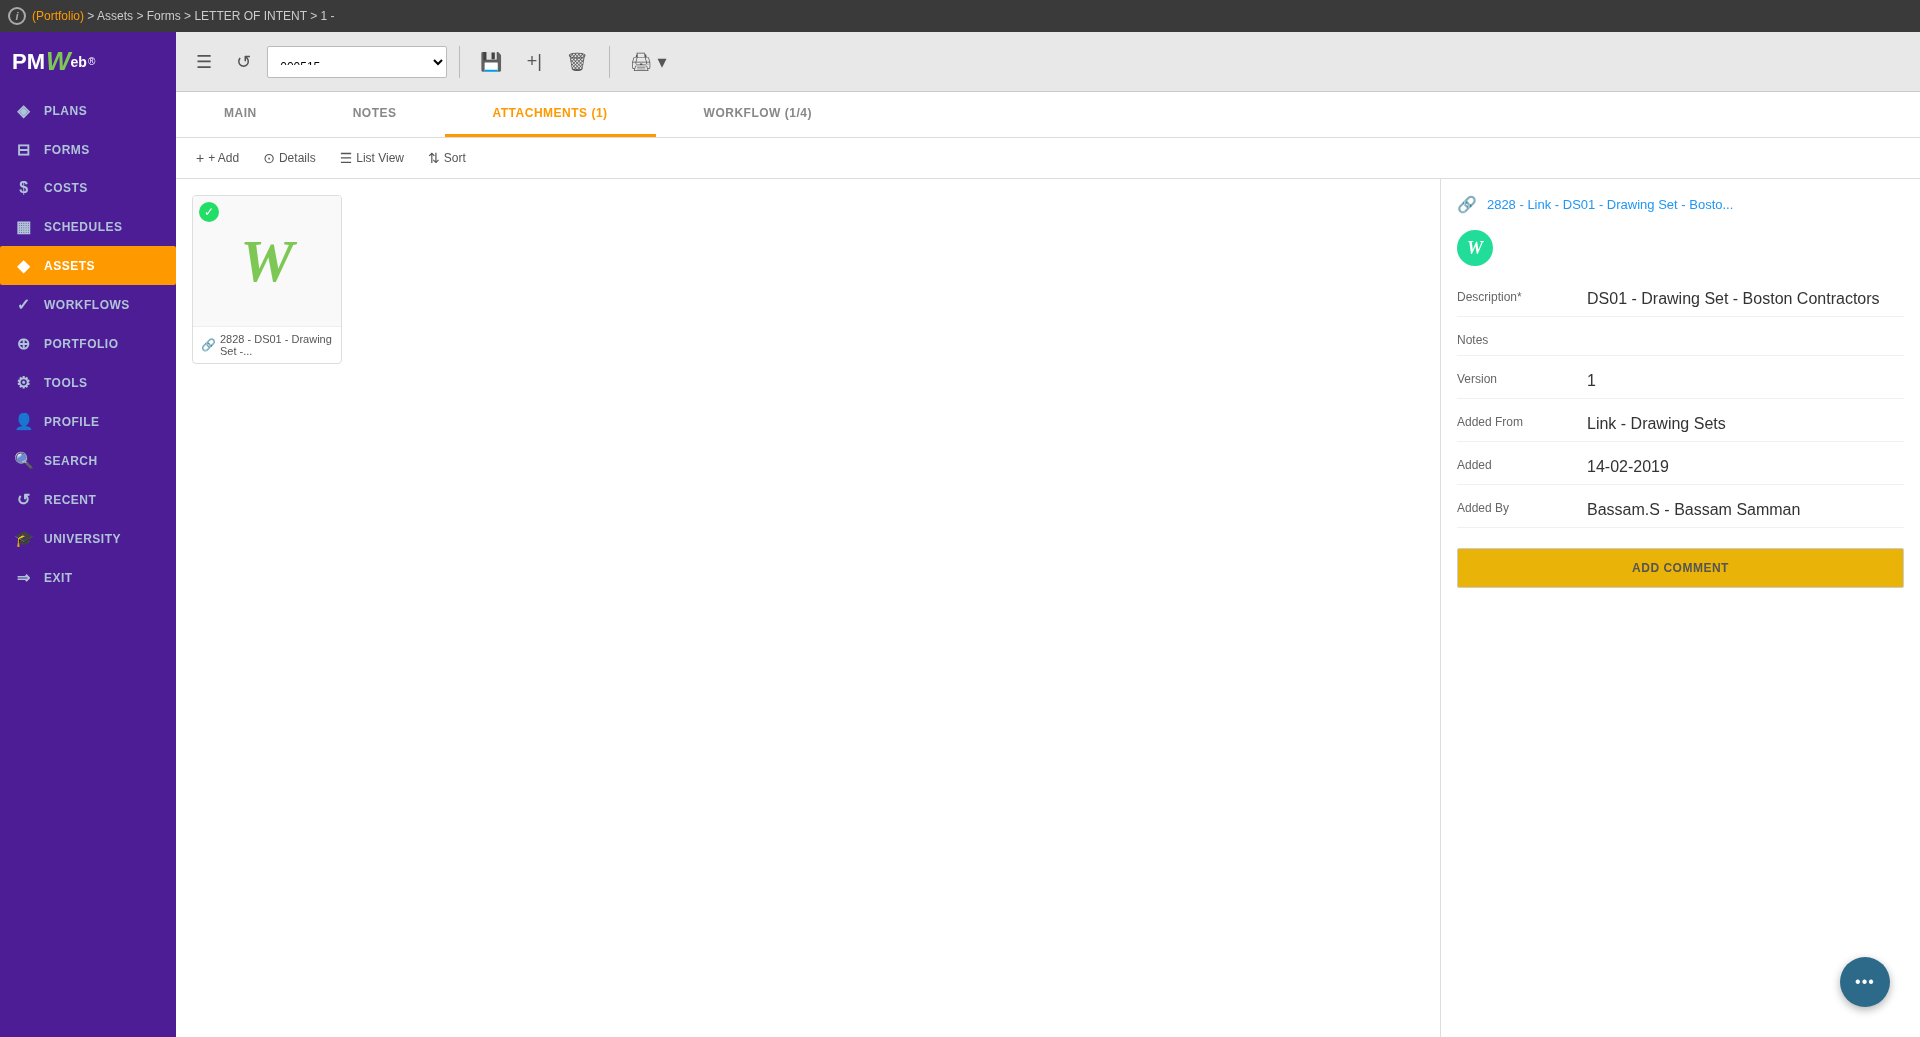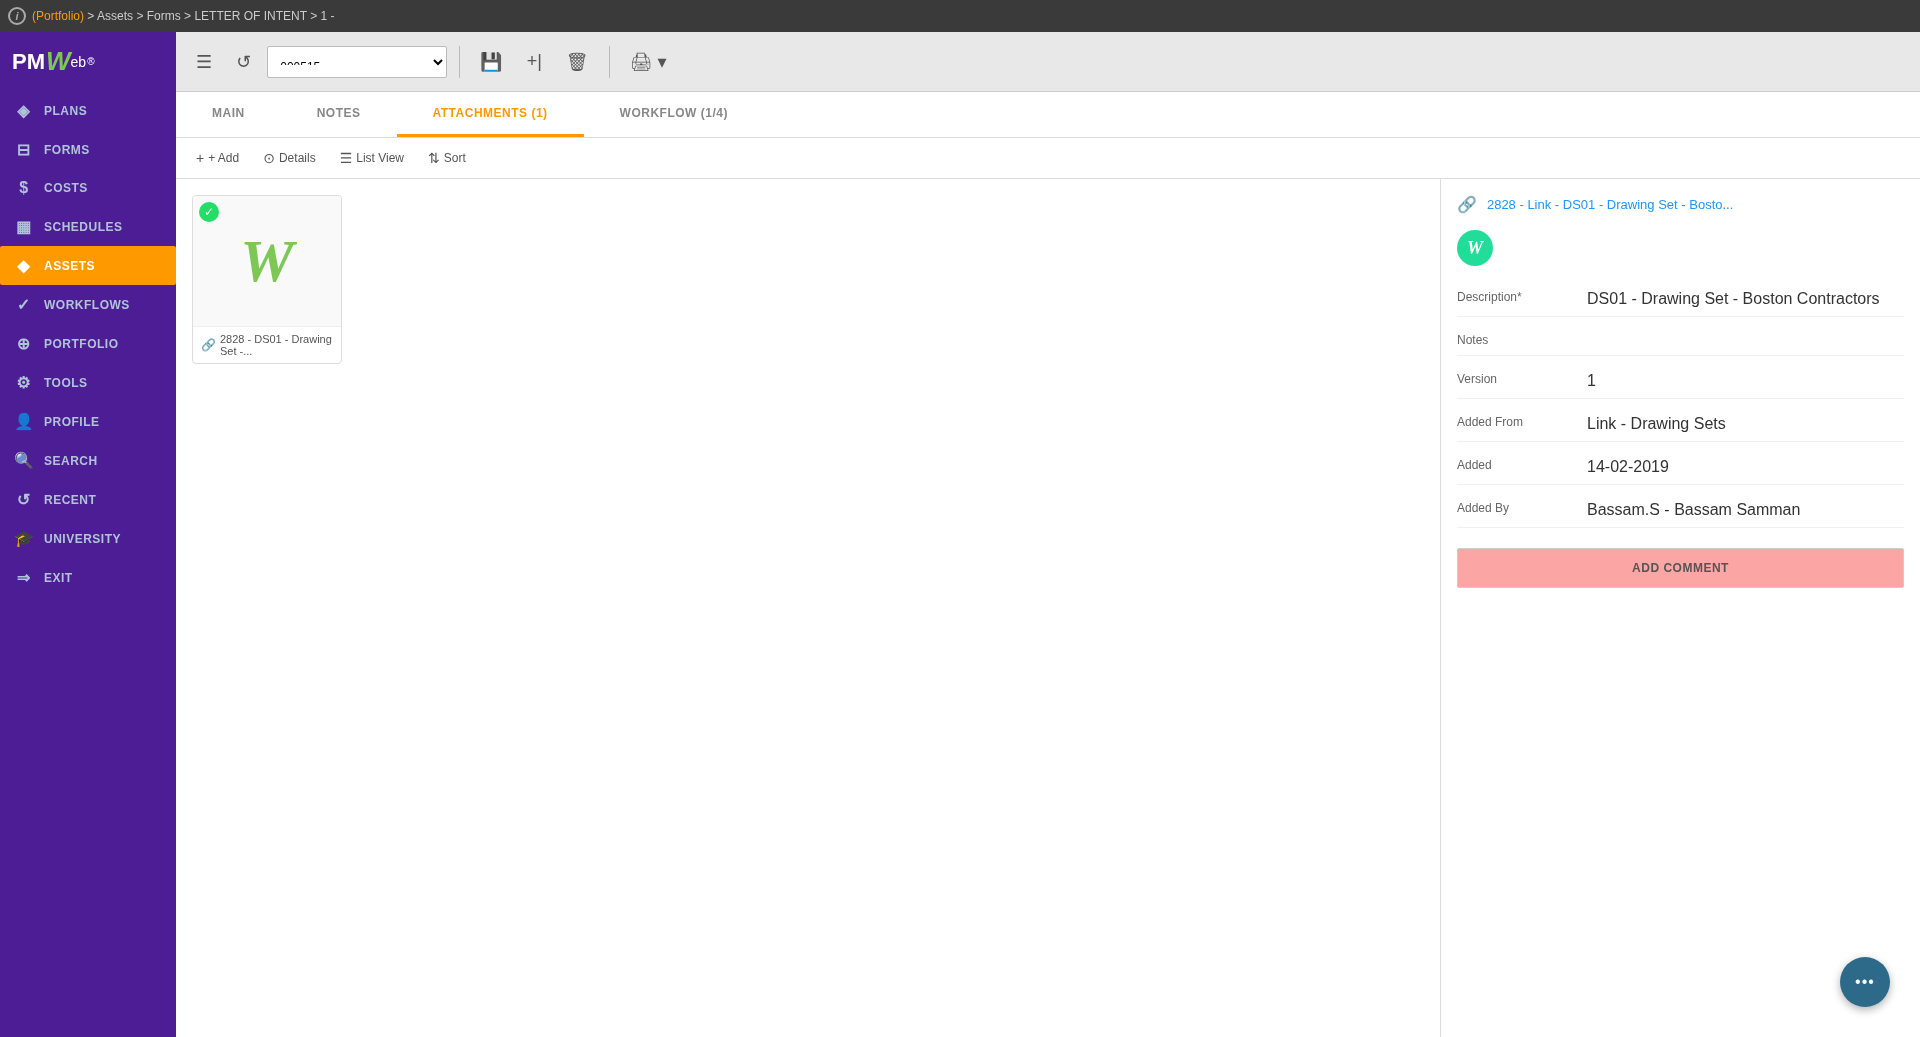--- a/index.html
+++ b/index.html
@@ -105,21 +105,21 @@
     }
 
     
     .tabs {
       background: white;
       border-bottom: 1px solid #ddd;
       display: flex;
       flex-shrink: 0;
     }
     .tab {
-      padding: 14px 36px;
+      padding: 14px 48px;
       font-size: 12px;
       color: #888;
       cursor: pointer;
       border-bottom: 3px solid transparent;
       font-weight: 600;
       letter-spacing: 0.5px;
       text-transform: uppercase;
     }
     .tab.active { color: #f90; border-bottom: 3px solid #f90; }
 
@@ -234,21 +234,21 @@
     }
     .detail-value {
       flex: 1;
       color: #333;
       font-size: 16px;
     }
     .add-comment-btn {
       margin-top: 20px;
       width: 100%;
       padding: 12px;
-      background: #fca5a5;
+      background: #eab308;
       border: 1px solid #ccc;
       cursor: pointer;
       font-size: 12px;
       color: #555;
       font-weight: 600;
       letter-spacing: 0.5px;
       text-transform: uppercase;
       border-radius: 2px;
     }
 
@@ -277,21 +277,21 @@
   </span>
 </div>
 
 <div class="app-body">
 
   <div class="sidebar">
     <div class="sidebar-logo">
       <div class="logo-text">
         <span class="pm">PM</span>
         <span class="web-w">W</span>
-        <span style="color:white;font-size:14px;font-weight:normal;">eb</span>
+        <span style="color:white;font-size:14px;font-weight:bold;">eb</span>
         <span style="color:white;font-size:10px;font-weight:normal;margin-left:1px;">®</span>
       </div>
     </div>
 
     <div class="sidebar-item">
       <span class="s-icon">◈</span>
       <span>PLANS</span>
     </div>
     <div class="sidebar-item">
       <span class="s-icon">⊟</span>

